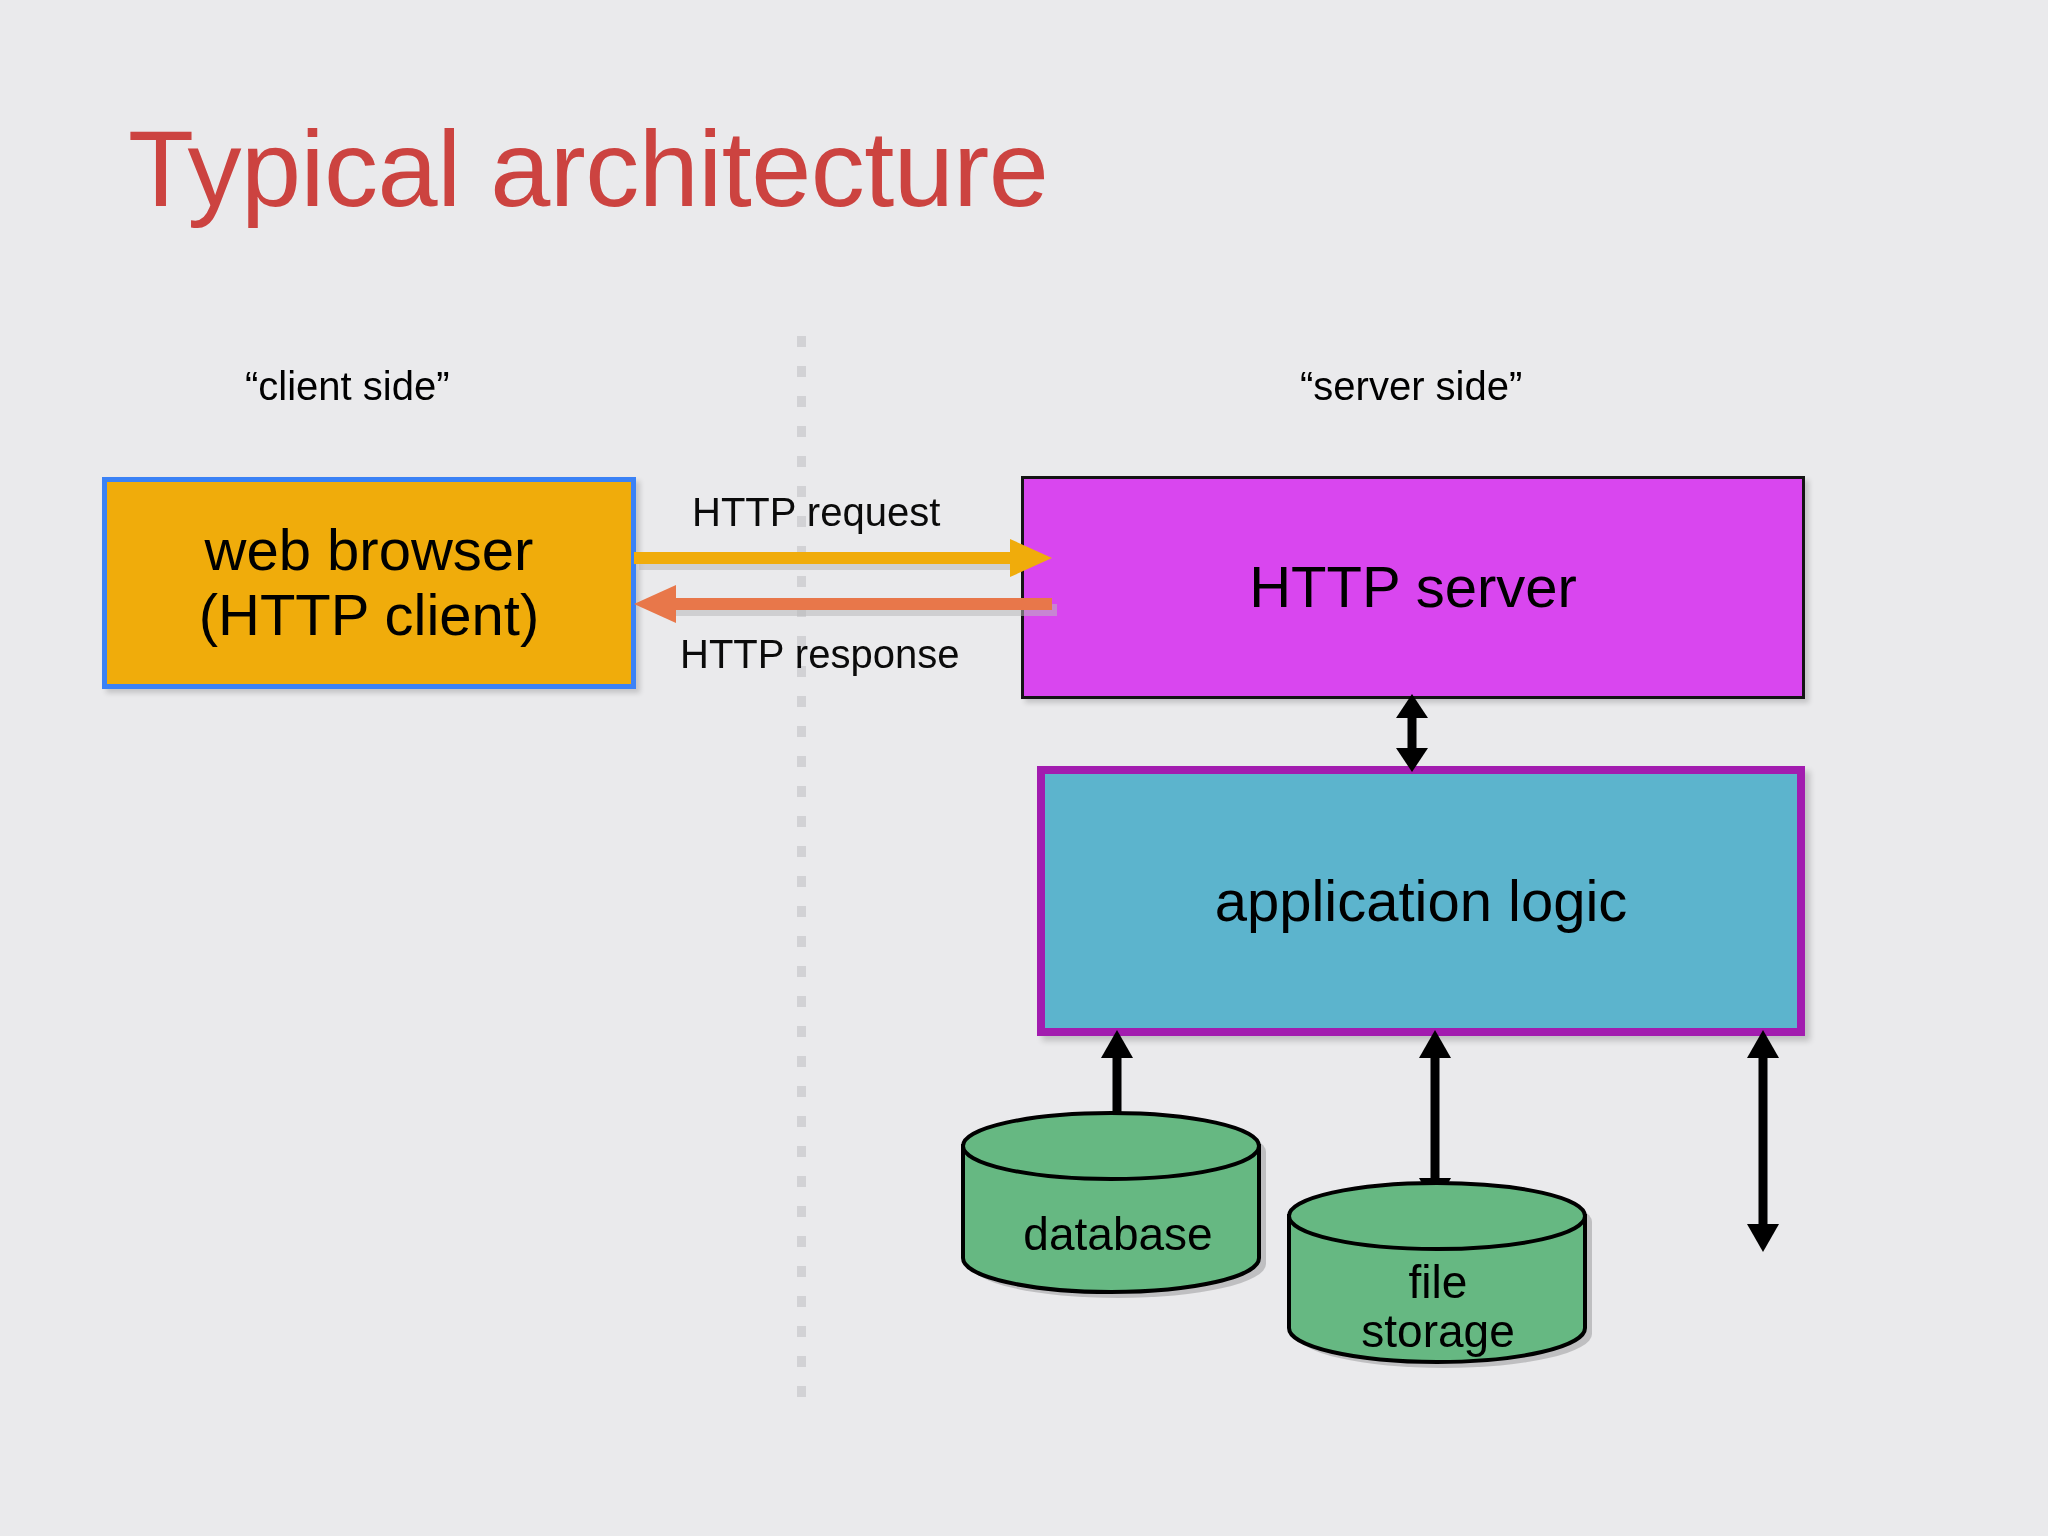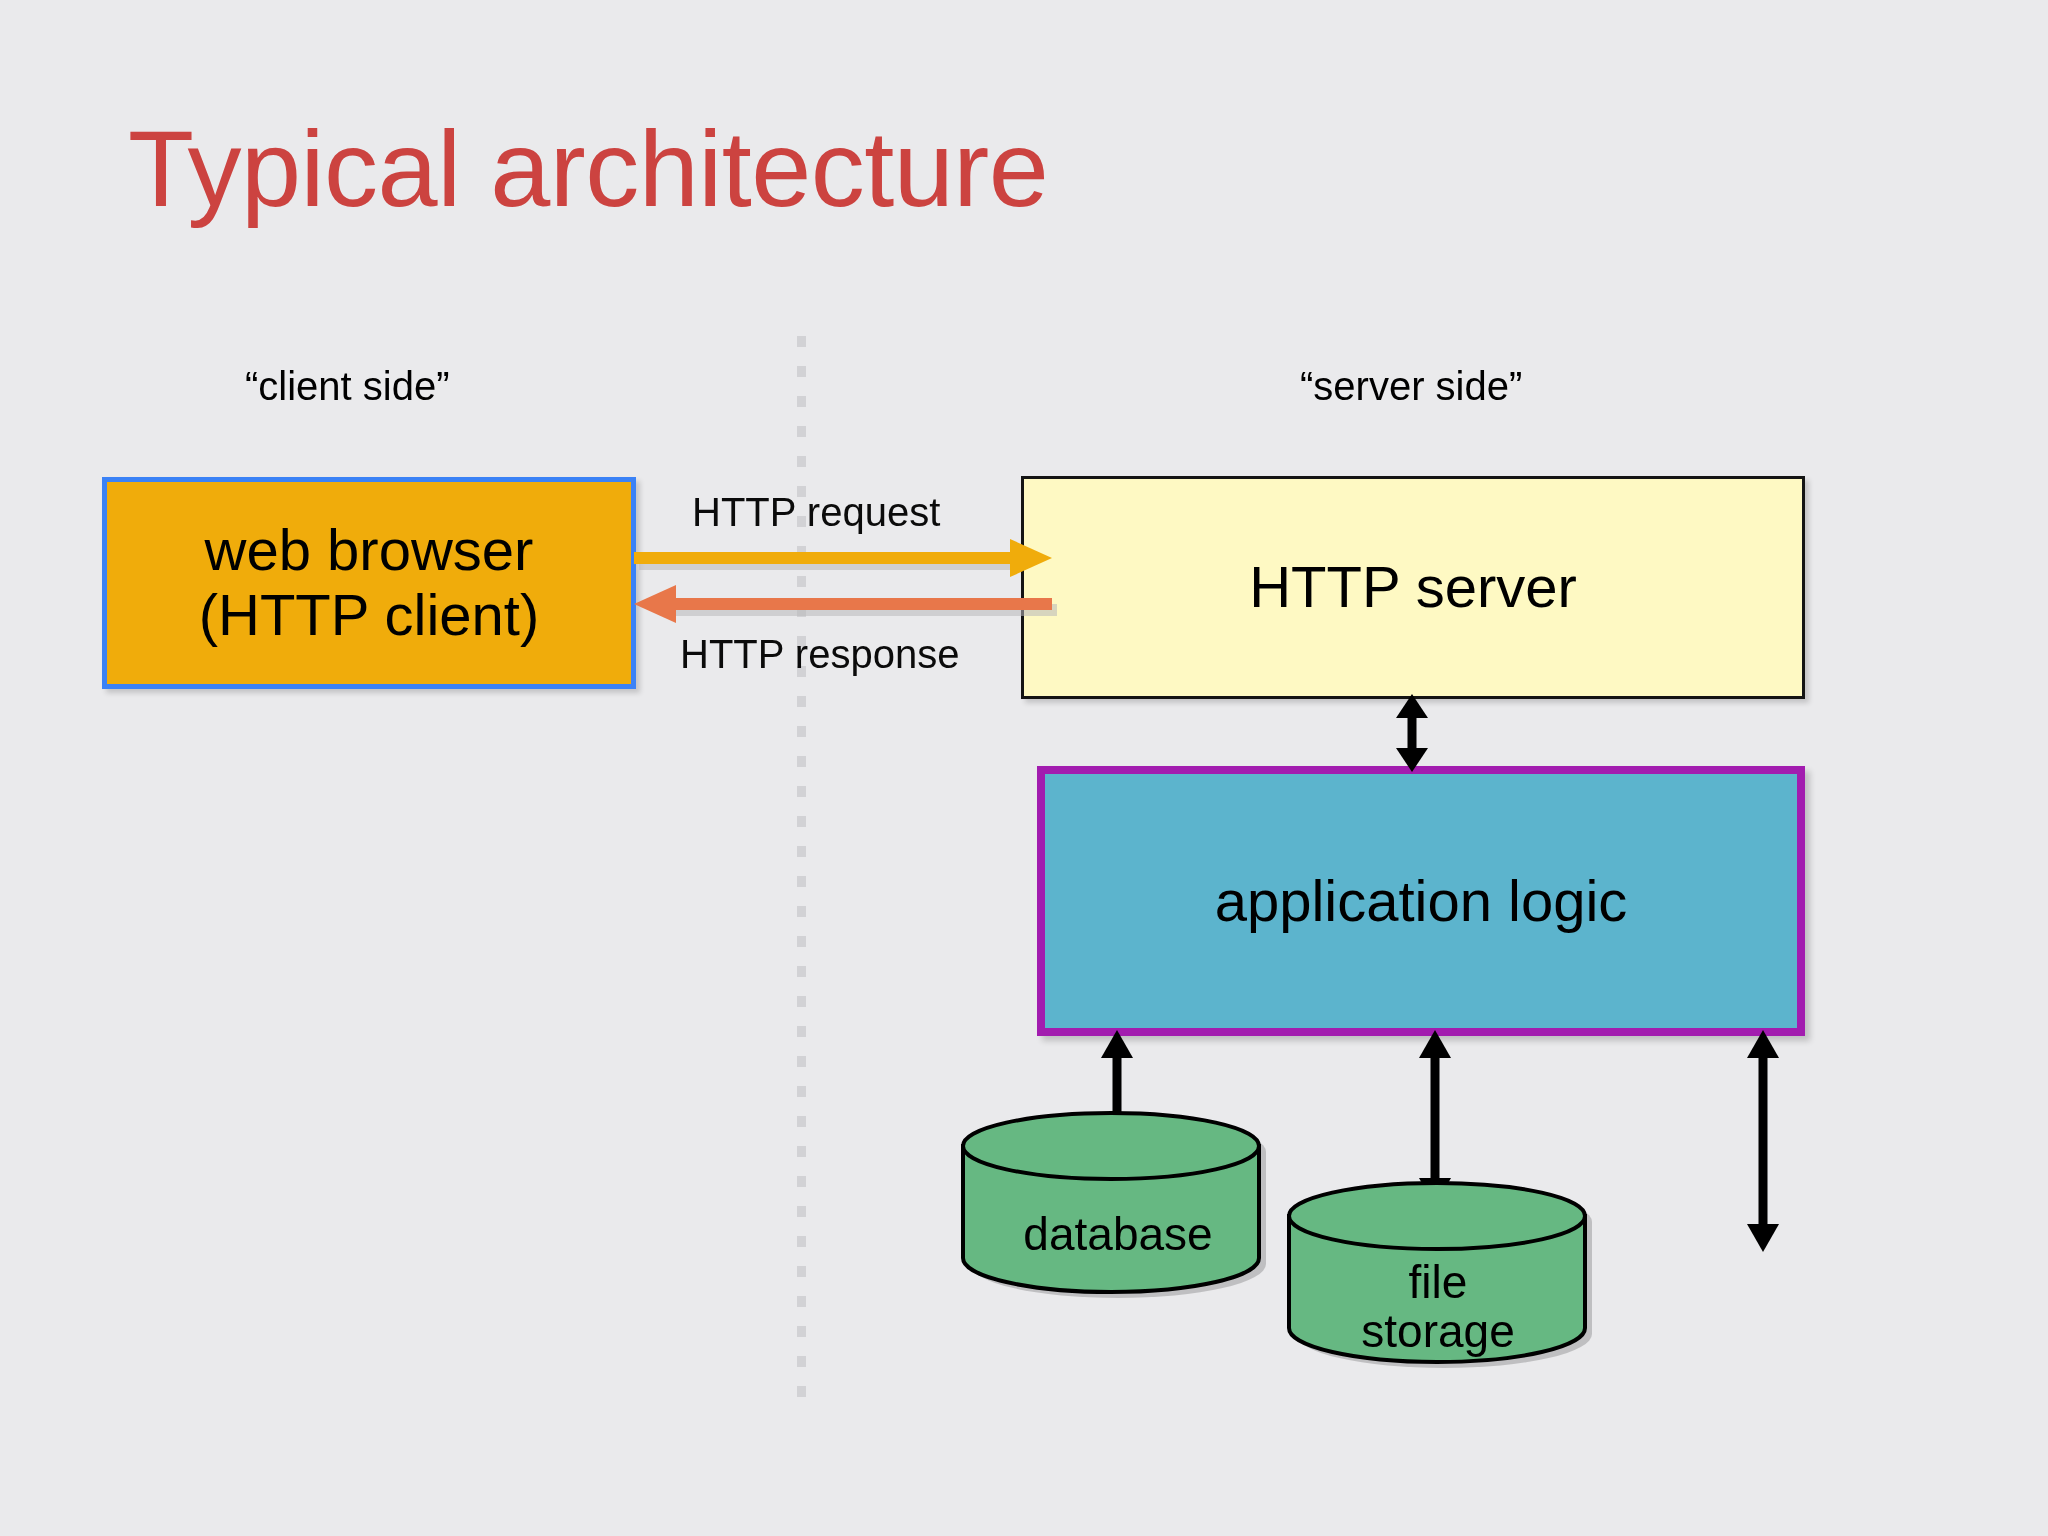--- a/index.html
+++ b/index.html
@@ -71,21 +71,21 @@
     width: 534px; height: 212px;
     background: #f0ac0b;
     border: 5px solid #3b82f6;
     box-shadow: 4px 4px 5px rgba(0,0,0,0.16);
   }
   #box-browser .box-label { font-size: 58px; }
 
   #box-httpserver {
     left: 1021px; top: 476px;
     width: 784px; height: 223px;
-    background: #fef9c3;
+    background: #d946ef;
     border: 3px solid #141414;
     box-shadow: 4px 4px 5px rgba(0,0,0,0.16);
   }
   #box-httpserver .box-label { font-size: 58px; }
 
   #box-applogic {
     left: 1037px; top: 766px;
     width: 768px; height: 270px;
     background: #5cb4cd;
     border: 8px solid #a21caf;

